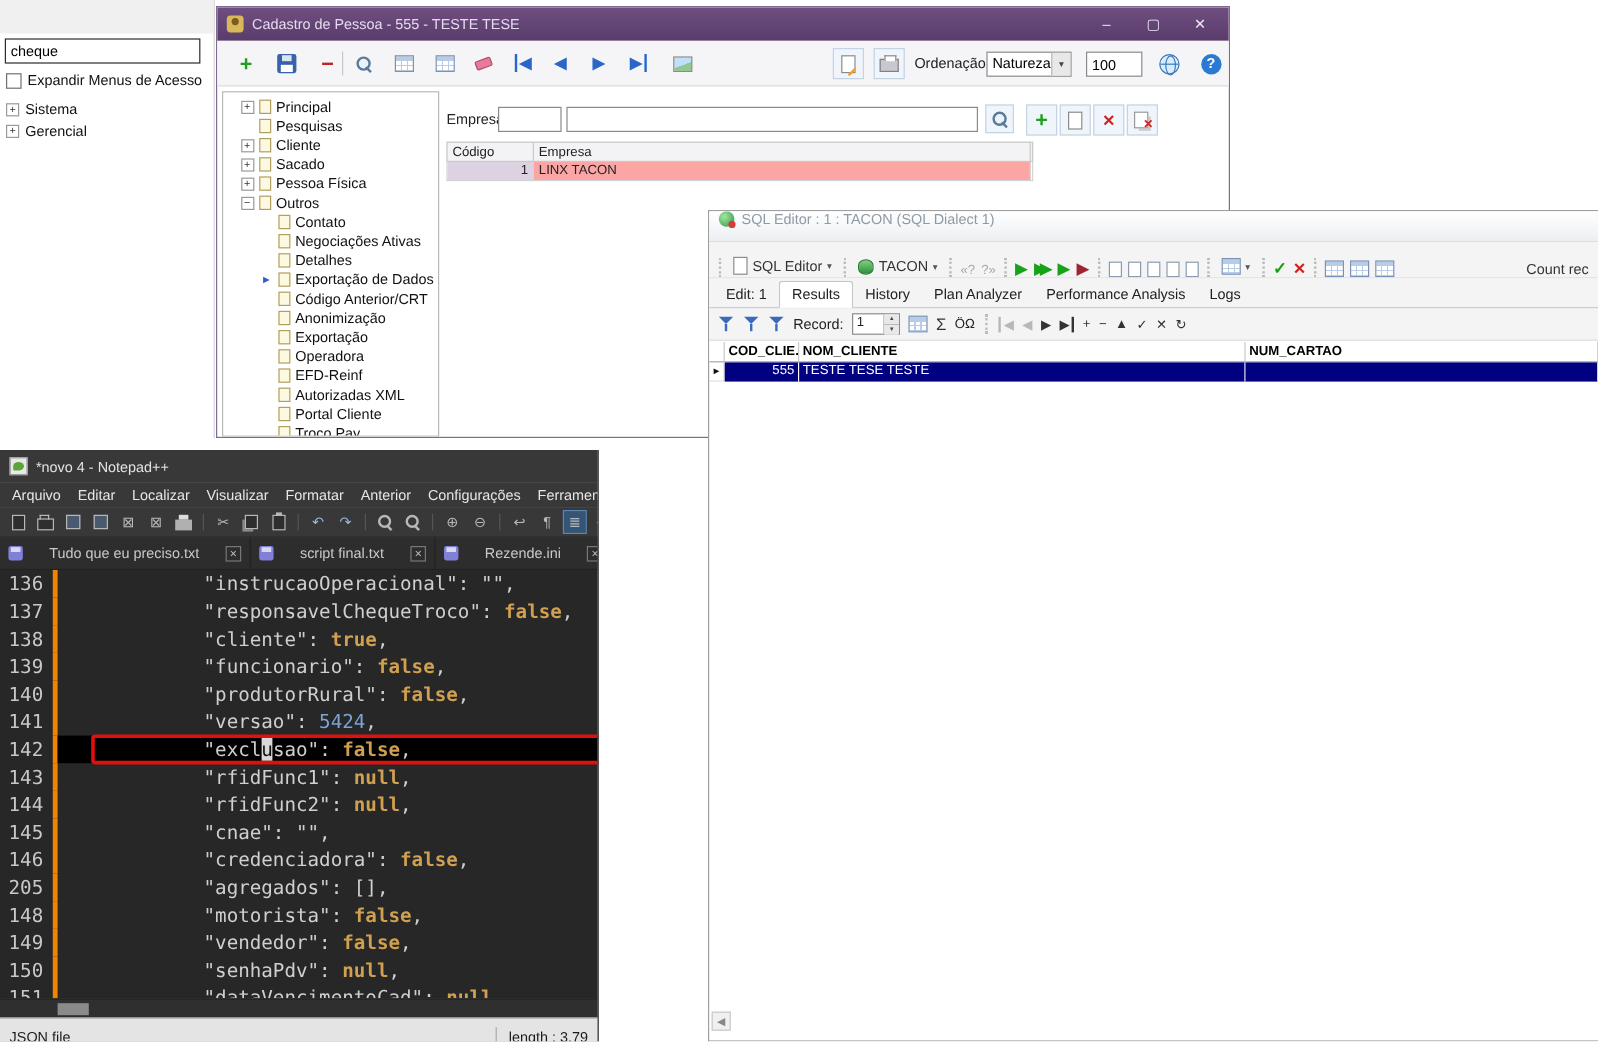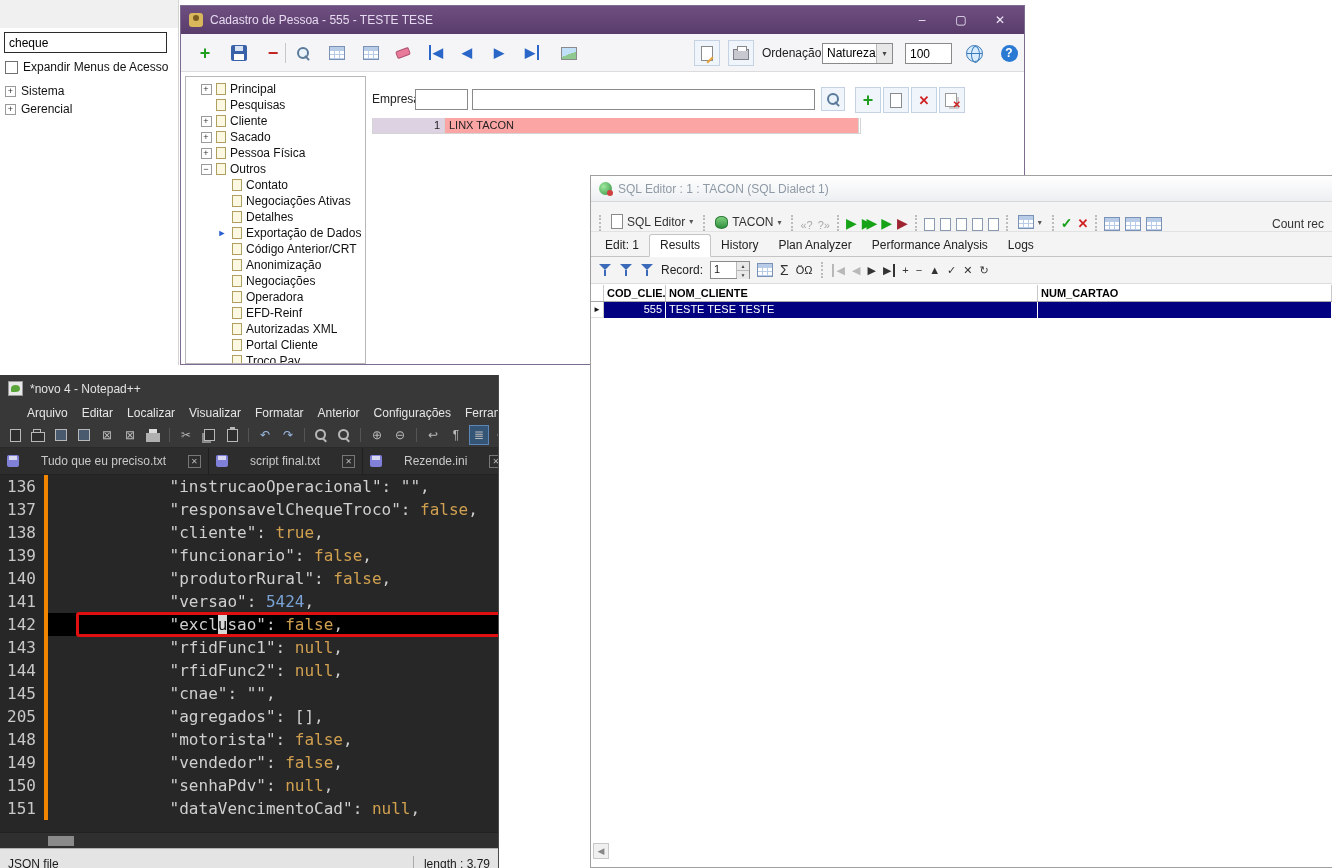--- a/index.html
+++ b/index.html
@@ -76,21 +76,21 @@
 .ic-db{width:13px;height:13px;background:linear-gradient(#7ed07e,#2f8f3f);border:1px solid #2a7a35;border-radius:50%/38%}
 .sdoc{width:11px;height:13px;border:1px solid #8a9ab0;background:#fff}
 .redx-sheets{position:relative;width:14px;height:14px}
 .redx-sheets::before{content:"";position:absolute;left:0;top:0;width:10px;height:12px;background:#fff;border:1px solid #999;box-shadow:3px 3px 0 -1px #ccc}
 .redx-sheets::after{content:"✕";position:absolute;right:-2px;bottom:-3px;color:#d02020;font-size:10px;font-weight:bold}
 .ic-sphere{width:13px;height:13px;border-radius:50%;background:radial-gradient(circle at 35% 35%,#9fe89f,#2f8f3f);position:relative;flex:none}
 .ic-sphere::after{content:"";position:absolute;right:-1px;bottom:-1px;width:6px;height:6px;border-radius:50%;background:#d04040}
 
 
 .win-sql{position:absolute;left:590px;top:175px;width:742px;height:693px;background:#fff;border:1px solid #9f9f9f;border-right:none;overflow:hidden;z-index:3}
-.sql-title{height:26px;background:linear-gradient(#ffffff,#eceff2);display:flex;align-items:center;gap:6px;padding:0 8px;border-bottom:1px solid #d8d8d8}
+.sql-title{height:26px;background:linear-gradient(#ffffff,#eceff2);display:flex;gap:6px;padding:0 8px;border-bottom:1px solid #d8d8d8}
 .sql-title .t{font-size:12px;color:#8f9aa6;white-space:nowrap}
 .sql-tb1{height:30px;background:#f4f4f4;display:flex;align-items:flex-end;gap:5px;padding:0 6px;border-bottom:1px solid #e2e2e2;overflow:hidden;font-size:12px;color:#333}
 .grip{width:0;height:16px;border-left:2px dotted #bcbcbc;margin:0 2px;flex:none}
 .tbtn{display:flex;align-items:center;gap:4px;padding:2px 3px;white-space:nowrap}
 .caret{font-size:8px;color:#555}
 .qh{color:#a8a8a8;font-size:11px}
 .play{color:#17a317;font-size:14px}
 .play.dbl{letter-spacing:-6px;margin-right:5px}
 .playr{color:#9e2430;font-size:14px}
 .gchk{color:#18a018;font-weight:bold;font-size:14px}
@@ -115,21 +115,21 @@
 .selcell{width:13px;border-right:1px solid #c8c8c8;border-bottom:1px solid #e0e0e0;display:flex;align-items:center;justify-content:center;font-size:8px;color:#111;flex:none}
 .ncell{background:#000080;color:#fff;padding:1px 3px;border-right:1px solid #fff;overflow:hidden;white-space:nowrap}
 .sql-hs{position:absolute;left:2px;bottom:8px;width:16px;height:16px;background:#f0f0f0;border:1px solid #c8c8c8;color:#888;font-size:9px;display:flex;align-items:center;justify-content:center}
 
 
 .win-npp{position:absolute;left:0;top:375px;width:499px;height:503px;background:#737373;overflow:hidden;z-index:4;border-right:1px solid #4a4a4a}
 .npp-title{height:27px;background:#383838;display:flex;align-items:center;gap:7px;padding:0 8px}
 .npp-title .t{font-size:12px;color:#e2e2e2}
 .nppico{width:15px;height:15px;background:#e8e8e8;border:1px solid #999;position:relative;flex:none}
 .nppico::after{content:"";position:absolute;left:2px;top:3px;width:9px;height:7px;border-radius:50% 50% 50% 10%;background:#5aa53a}
-.npp-menu{height:21px;background:#383838;display:flex;align-items:center;padding-left:20px;font-size:12px;color:#e6e6e6}
+.npp-menu{height:21px;background:#383838;display:flex;align-items:center;padding-left:3px;font-size:12px;color:#e6e6e6}
 .mitem{padding:2px 7px;white-space:nowrap}
 .npp-tb{height:25px;background:#383838;display:flex;align-items:center;gap:5px;padding:0 6px;border-bottom:1px solid #2a2a2a}
 .nico{width:18px;height:18px;display:flex;align-items:center;justify-content:center;color:#b8b8b8;font-size:12px;flex:none}
 .nico.blue{color:#9ab8e0}
 .nico.active{background:#355577;outline:1px solid #5b86b5}
 .nsep{width:0;height:14px;border-left:1px solid #555;margin:0 2px}
 .nd{width:11px;height:13px;border:1px solid #b8b8b8;background:#2e2e2e}
 .nf{width:14px;height:10px;border:1px solid #b8b8b8;background:#2e2e2e;position:relative;margin-top:3px}
 .nf::before{content:"";position:absolute;left:1px;top:-4px;width:6px;height:3px;border:1px solid #b8b8b8;border-bottom:none}
 .nfl{width:12px;height:12px;border:1px solid #b8b8b8;background:#4a5a6e}
@@ -146,21 +146,21 @@
 .ntab{display:flex;align-items:center;gap:22px;padding:0 7px;border-right:1px solid #1f1f1f;background:#2d2d2d;font-size:12px;color:#c9c9c9;white-space:nowrap;flex:none}
 .fico{width:12px;height:12px;background:#8080d8;border-radius:2px;position:relative;flex:none}
 .fico::before{content:"";position:absolute;left:2px;top:1px;right:2px;height:4px;background:#d8d8f0}
 .ntx{width:13px;height:13px;border:1px solid #777;color:#bbb;font-size:8px;line-height:11px;text-align:center;flex:none}
 .npp-ed{position:absolute;left:0;top:100px;right:0;height:357px;background:#272727;font-family:"DejaVu Sans Mono",monospace;font-size:16px;overflow:hidden}
 .cl{position:relative;display:flex;height:23px;line-height:23px}
 .ln{width:44px;text-align:right;padding-right:8px;color:#c8c8c8;flex:none}
 .chg{width:4px;background:#f28500;flex:none}
 .ct{flex:1;padding-left:6px;color:#cfcfcf;white-space:pre;overflow:hidden}
 .tok-p{color:#cfcfcf}
-.tok-kw{color:#d0a050;font-weight:normal}
+.tok-kw{color:#d0a050;font-weight:bold}
 .tok-num{color:#7aa2d4}
 .cl.hl .ct{background:#000}
 .redbox{position:absolute;left:76px;top:-1px;width:508px;height:25px;border:3px solid #e01010;border-radius:3px;z-index:3;pointer-events:none}
 .cursor-block{background:#d8d8d8;color:#111}
 .npp-hsb{position:absolute;left:0;top:457px;right:0;height:16px;background:#2f2f2f;border-top:1px solid #222}
 .npp-hsb .thumb{position:absolute;left:48px;top:3px;width:26px;height:10px;background:#8a8a8a}
 .npp-status{position:absolute;left:0;top:473px;right:0;height:30px;background:#e4e4e4;color:#1a1a1a;font-size:12px;display:flex;align-items:center;padding:0 8px;border-top:1px solid #b0b0b0}
 .ssep{width:1px;height:16px;background:#aaa;margin:0 10px}
 </style>
 </head>
@@ -315,21 +315,21 @@
           <span>Código Anterior/CRT</span>
         </div>
         <div class="titem child">
           <span class="slot"></span>
           <span class="pg"></span>
           <span>Anonimização</span>
         </div>
         <div class="titem child">
           <span class="slot"></span>
           <span class="pg"></span>
-          <span>Negociações</span>
+          <span>Exportação</span>
         </div>
         <div class="titem child">
           <span class="slot"></span>
           <span class="pg"></span>
           <span>Operadora</span>
         </div>
         <div class="titem child">
           <span class="slot"></span>
           <span class="pg"></span>
           <span>EFD-Reinf</span>
@@ -364,20 +364,24 @@
         <span class="ic-doc"></span>
       </span>
     <span class="sqbtn" style="left:730px;top:81px;position:absolute">
         <span class="rx">✕</span>
       </span>
     <span class="sqbtn" style="left:758px;top:81px;position:absolute">
         <span class="redx-sheets"></span>
       </span>
 
     <div class="cad-grid">
+      <div class="hrow">
+          <span class="hcell" style="width: 72px;">Código</span>
+          <span class="hcell" style="width: 414px;">Empresa</span>
+        </div>
       <div class="rows">
           <div class="drow">
             <span class="dcell lav" style="width: 72px;">1</span>
             <span class="dcell" style="width: 414px;">LINX TACON</span>
           </div>
         </div>
     </div>
   </div>
 
   <div class="win-sql">
@@ -621,20 +625,25 @@
           <span class="ln">144</span>
           <span class="chg"></span>
           <span class="ct"><span class="tok-p">            "rfidFunc2"</span><span class="tok-p">: </span><span class="tok-kw">null</span><span class="tok-p">,</span></span>
         </div>
         <div class="cl">
           <span class="ln">145</span>
           <span class="chg"></span>
           <span class="ct"><span class="tok-p">            "cnae"</span><span class="tok-p">: </span><span class="tok-p">""</span><span class="tok-p">,</span></span>
         </div>
         <div class="cl">
+          <span class="ln">146</span>
+          <span class="chg"></span>
+          <span class="ct"><span class="tok-p">            "credenciadora"</span><span class="tok-p">: </span><span class="tok-kw">false</span><span class="tok-p">,</span></span>
+        </div>
+        <div class="cl">
           <span class="ln">205</span>
           <span class="chg"></span>
           <span class="ct"><span class="tok-p">            "agregados"</span><span class="tok-p">: </span><span class="tok-p">[]</span><span class="tok-p">,</span></span>
         </div>
         <div class="cl">
           <span class="ln">148</span>
           <span class="chg"></span>
           <span class="ct"><span class="tok-p">            "motorista"</span><span class="tok-p">: </span><span class="tok-kw">false</span><span class="tok-p">,</span></span>
         </div>
         <div class="cl">

